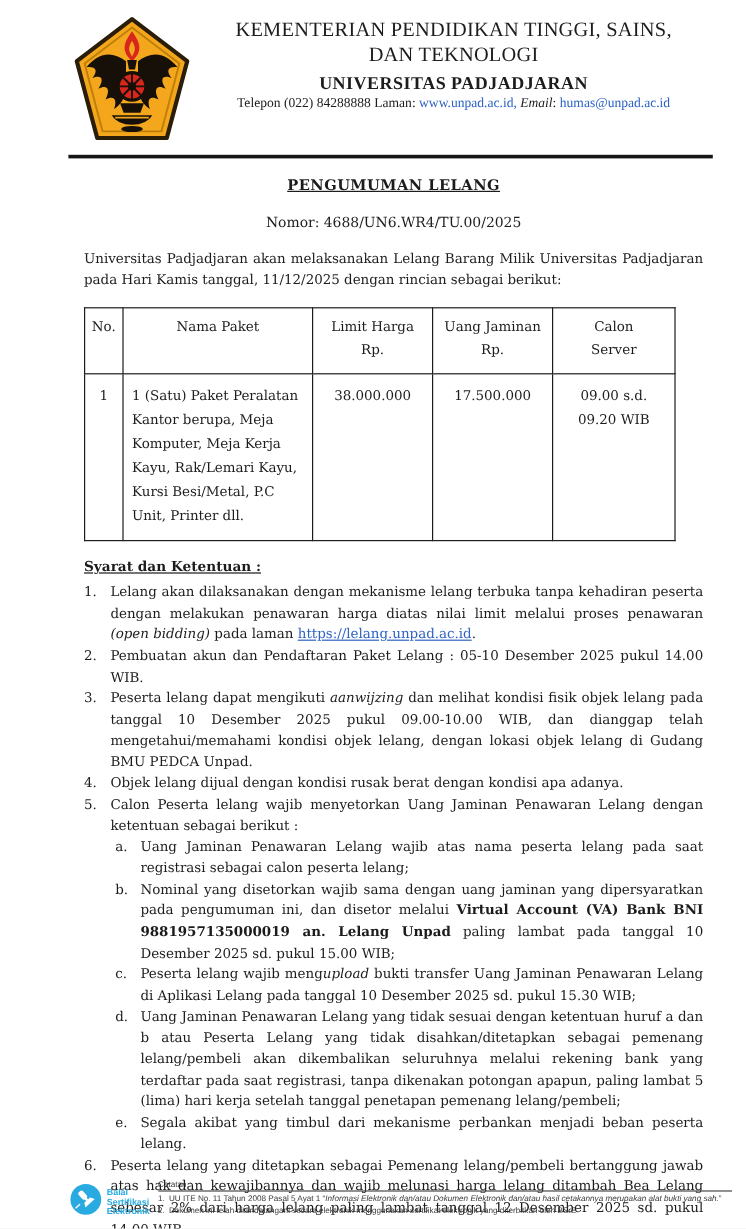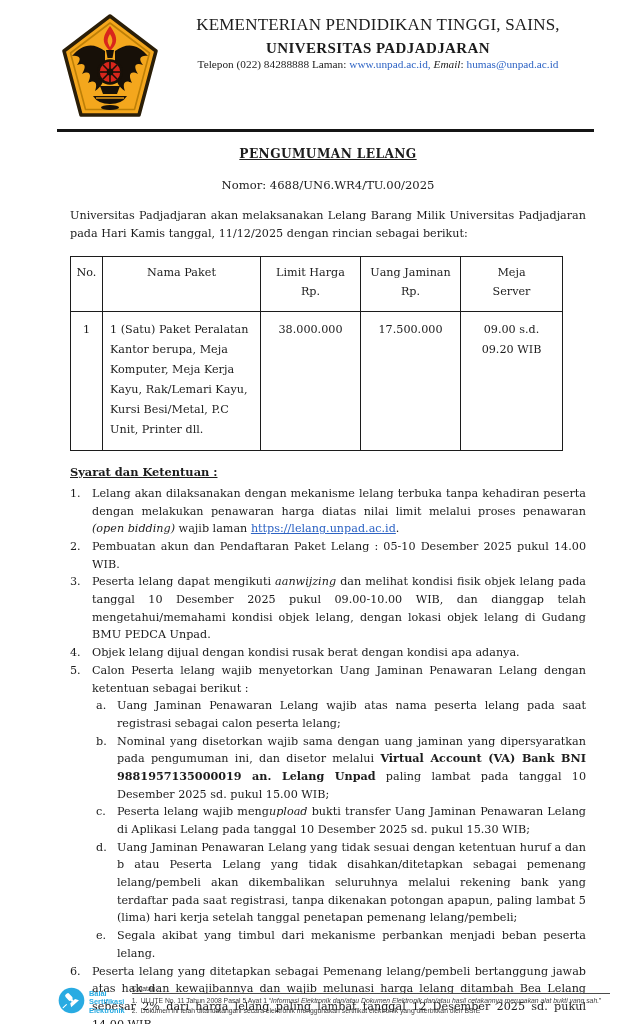--- a/index.html
+++ b/index.html
@@ -84,20 +84,21 @@
 
         <path d="M40,72 L60,72 L57,80 L43,80 Z" fill="#171008"></path>
         <path d="M33,82 L67,82 Q62,90 50,90 Q38,90 33,82 Z" fill="#171008"></path>
         <path d="M36,84 L64,84" stroke="#f4a71d" stroke-width="1.4"></path>
         <ellipse cx="50" cy="93.5" rx="9" ry="2.6" fill="#171008"></ellipse>
       </svg>
     </div>
     <div class="hdr-text">
       <div class="ministry">
         <div>KEMENTERIAN PENDIDIKAN TINGGI, SAINS,</div>
+        <div>DAN TEKNOLOGI</div>
       </div>
       <div class="univ">UNIVERSITAS PADJADJARAN</div>
       <div class="contact">
         <span>Telepon  (022) 84288888 Laman: </span><a href="#" class="blue-link">www.unpad.ac.id</a><span class="blue-link">, </span><em>Email</em><span>: </span><a href="#" class="blue-link">humas@unpad.ac.id</a>
       </div>
     </div>
   </div>
   <div class="rule"></div>
 
   <div class="content">
@@ -127,42 +128,42 @@
           </th>
           <th>
             <div>Limit Harga</div>
             <div>Rp.</div>
           </th>
           <th>
             <div>Uang Jaminan</div>
             <div>Rp.</div>
           </th>
           <th>
-            <div>Meja</div>
+            <div>Calon</div>
             <div>Server</div>
           </th>
         </tr>
       </thead>
       <tbody>
         <tr>
           <td class="td-center">1</td>
           <td>1 (Satu) Paket Peralatan Kantor berupa, Meja Komputer, Meja Kerja Kayu, Rak/Lemari Kayu, Kursi Besi/Metal, P.C Unit, Printer  dll.</td>
           <td class="td-center">38.000.000</td>
           <td class="td-center">17.500.000</td>
           <td class="td-center">09.00 s.d. 09.20 WIB</td>
         </tr>
       </tbody>
     </table>
 
     <div class="terms">
       <div class="terms-heading">Syarat dan Ketentuan :</div>
 
       <div class="ti">
         <span class="num">1.</span>
-        <span class="txt"><span class="seg-n">Lelang akan dilaksanakan dengan mekanisme lelang terbuka tanpa kehadiran peserta dengan melakukan penawaran harga diatas nilai limit melalui proses penawaran </span><span class="seg-i">(open bidding)</span><span class="seg-n"> wajib laman </span><a href="#" class="seg-link">https://lelang.unpad.ac.id</a><span class="seg-n">.</span></span>
+        <span class="txt"><span class="seg-n">Lelang akan dilaksanakan dengan mekanisme lelang terbuka tanpa kehadiran peserta dengan melakukan penawaran harga diatas nilai limit melalui proses penawaran </span><span class="seg-i">(open bidding)</span><span class="seg-n"> pada laman </span><a href="#" class="seg-link">https://lelang.unpad.ac.id</a><span class="seg-n">.</span></span>
       </div>
       <div class="ti">
         <span class="num">2.</span>
         <span class="txt"><span class="seg-n">Pembuatan akun dan Pendaftaran Paket Lelang : 05-10 Desember 2025 pukul 14.00 WIB.</span></span>
       </div>
       <div class="ti">
         <span class="num">3.</span>
         <span class="txt"><span class="seg-n">Peserta lelang dapat mengikuti </span><span class="seg-i">aanwijzing</span><span class="seg-n"> dan melihat kondisi fisik objek lelang pada tanggal 10 Desember 2025 pukul 09.00-10.00 WIB, dan dianggap telah mengetahui/memahami kondisi objek lelang, dengan lokasi objek lelang di Gudang BMU PEDCA Unpad.</span></span>
       </div>
       <div class="ti">

